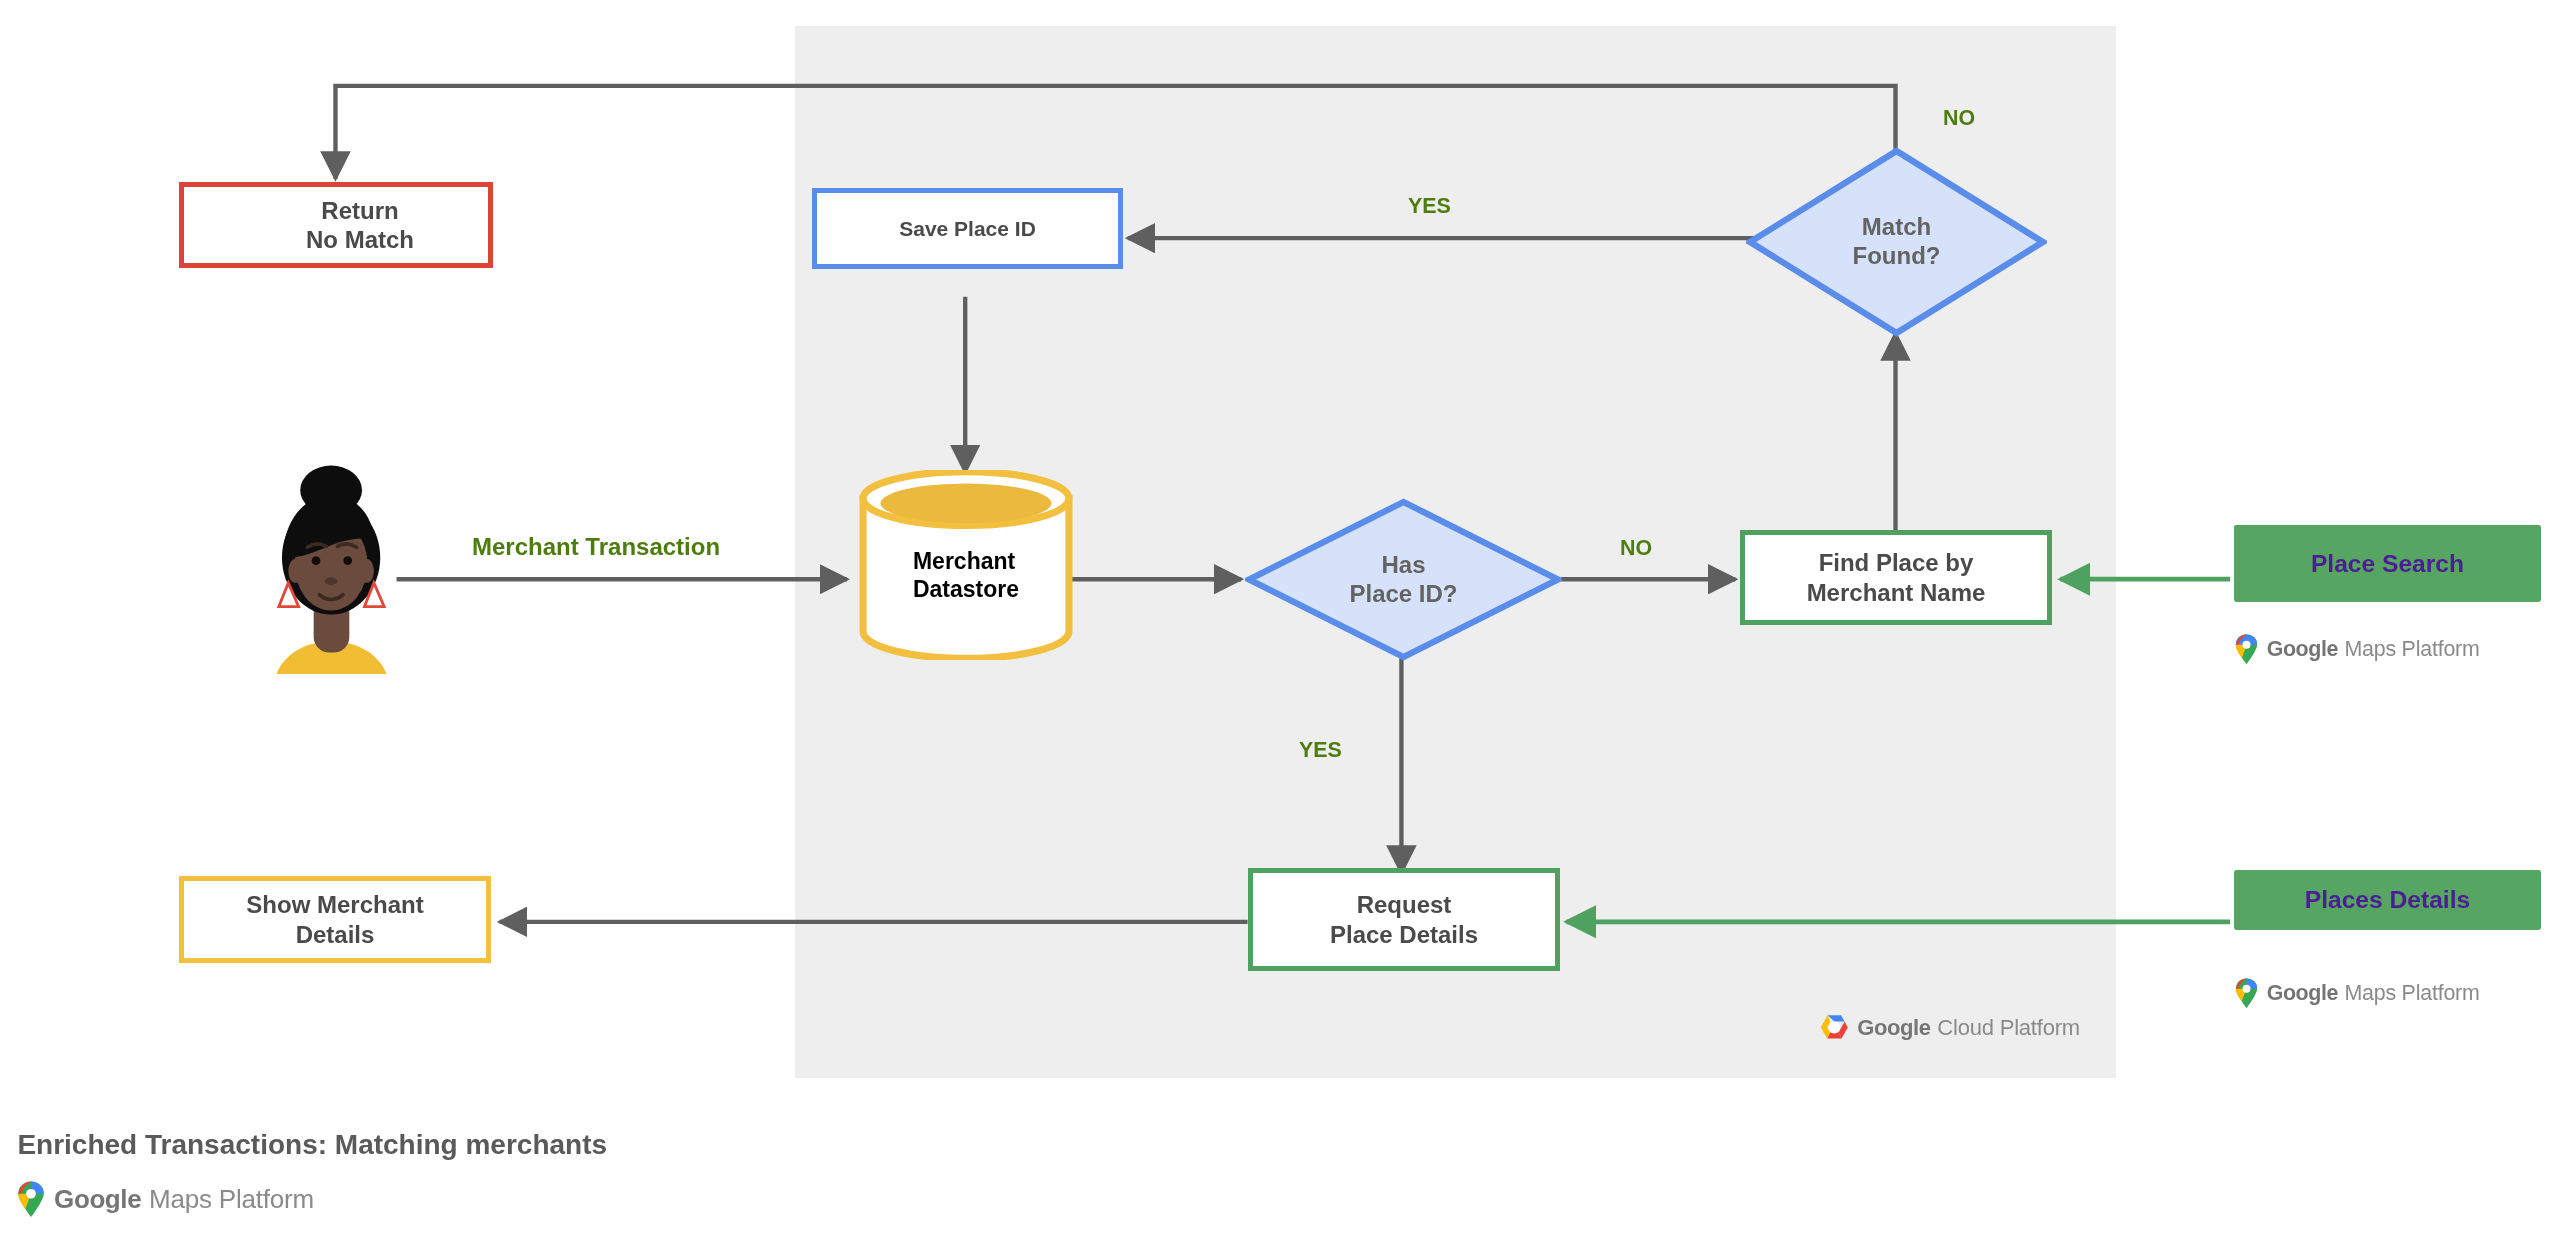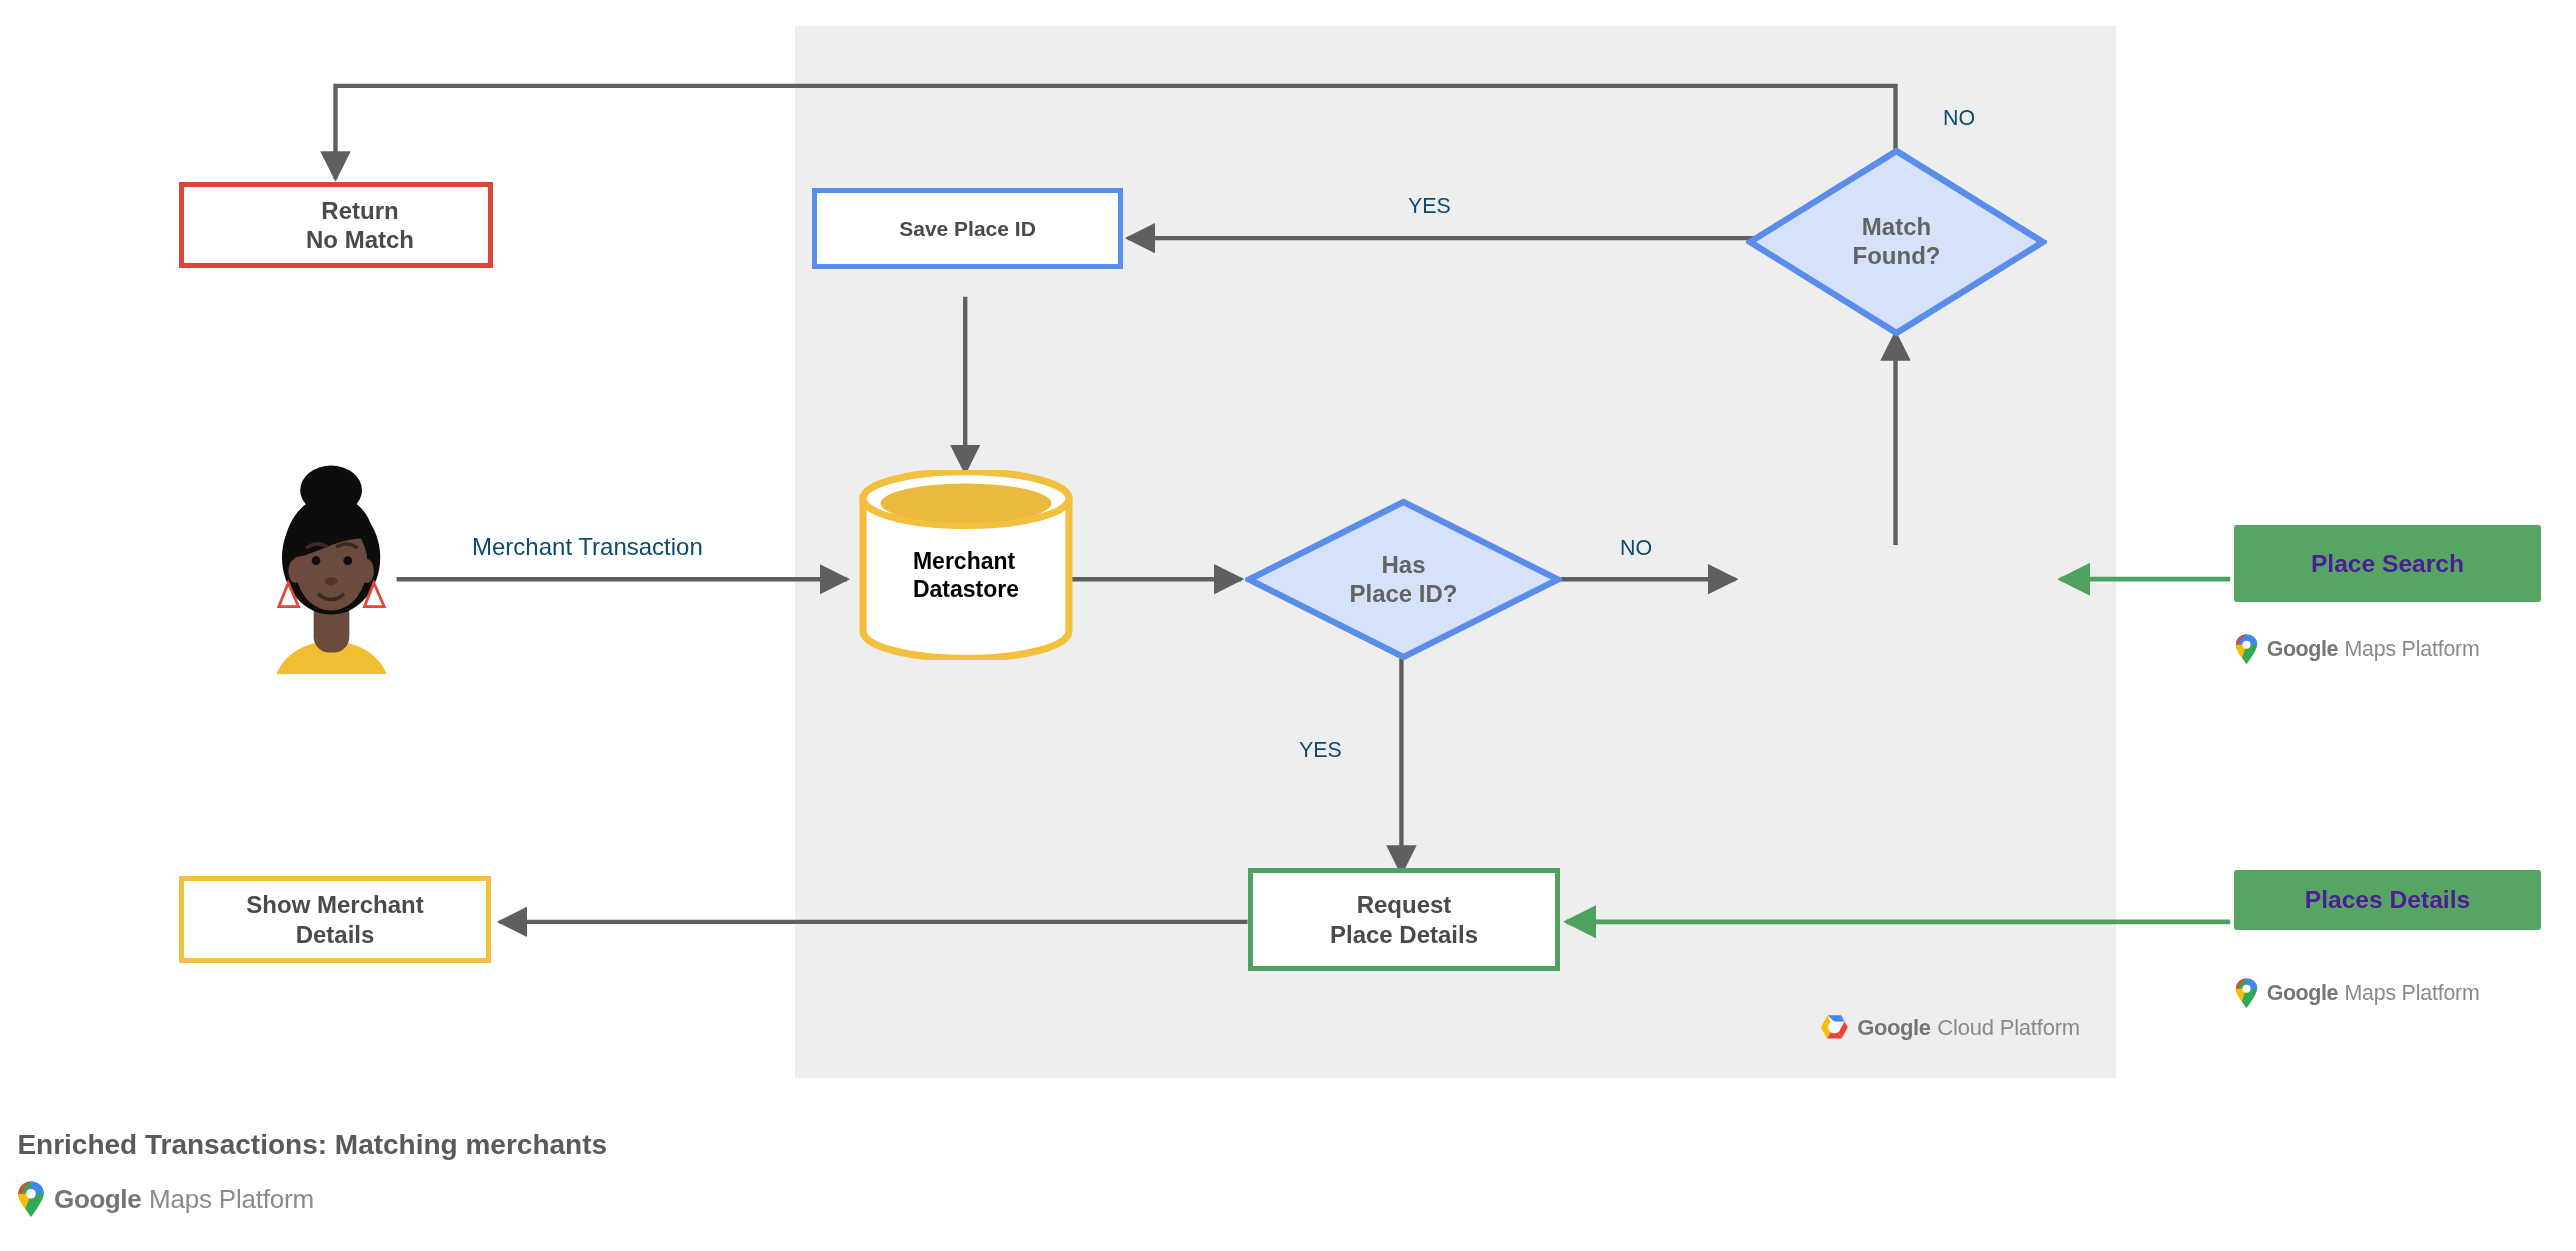--- a/index.html
+++ b/index.html
@@ -67,21 +67,21 @@
     position:absolute; left:0; top:0; width:100%; height:100%;
     display:flex; align-items:center; justify-content:center;
     text-align:left; white-space:pre-line;
     color:#000000; font-weight:700; line-height:1.22;
     padding-top:20.6px;
   }
 
   
   .edge-label {
     position:absolute;
-    color:#0c4a6e; font-weight:400;
+    color:#4d7c0f; font-weight:700;
     white-space:nowrap;
   }
 
   
   .logo-row {
     position:absolute;
     display:flex; align-items:center; gap:8.7px;
     white-space:nowrap;
   }
   .logo-row .wordmark { display:flex; align-items:baseline; gap:0; }
@@ -168,20 +168,22 @@
   </div>
 
   <div class="diamond-wrap" style="left:1245px; top:498px; width:317px; height:163px;">
     <svg width="317" height="163" viewBox="0 0 400 206" xmlns="http://www.w3.org/2000/svg">
       <polygon points="200,5 395,103 200,201 5,103" fill="#d6e2fa" stroke="#5a8cea" stroke-width="8"></polygon>
     </svg>
     <div class="diamond-label" style="font-size:24px;">Has
 Place ID?</div>
   </div>
 
+  <div class="node box green" style="left:1740px; top:530px; width:312px; height:95px; font-size:24px;">Find Place by
+Merchant Name</div>
 
   <div class="node solid-green" style="left:2234px; top:525px; width:307px; height:77px; font-size:24.6px;">Place Search</div>
 
   <div class="node box yellow" style="left:179px; top:876px; width:312px; height:87px; font-size:24px;">Show Merchant
 Details</div>
 
   <div class="node box green" style="left:1248px; top:868px; width:312px; height:103px; font-size:24px;">Request
 Place Details</div>
 
   <div class="node solid-green" style="left:2234px; top:870px; width:307px; height:60px; font-size:24.6px;">Places Details</div>

